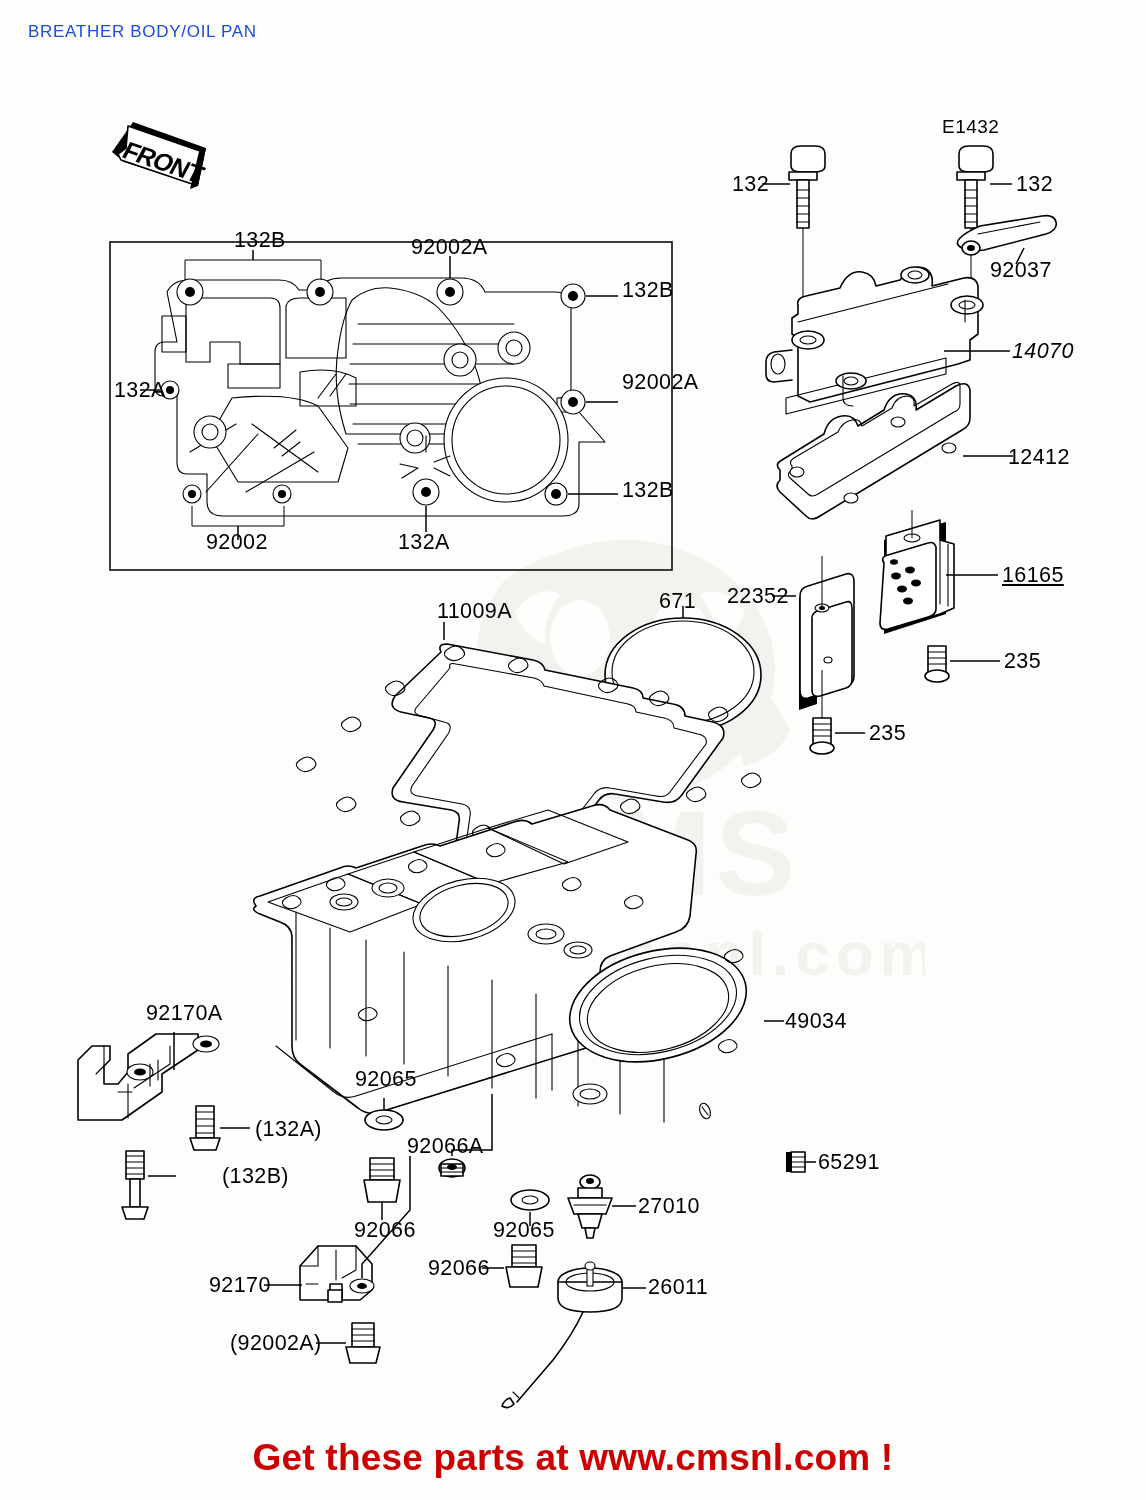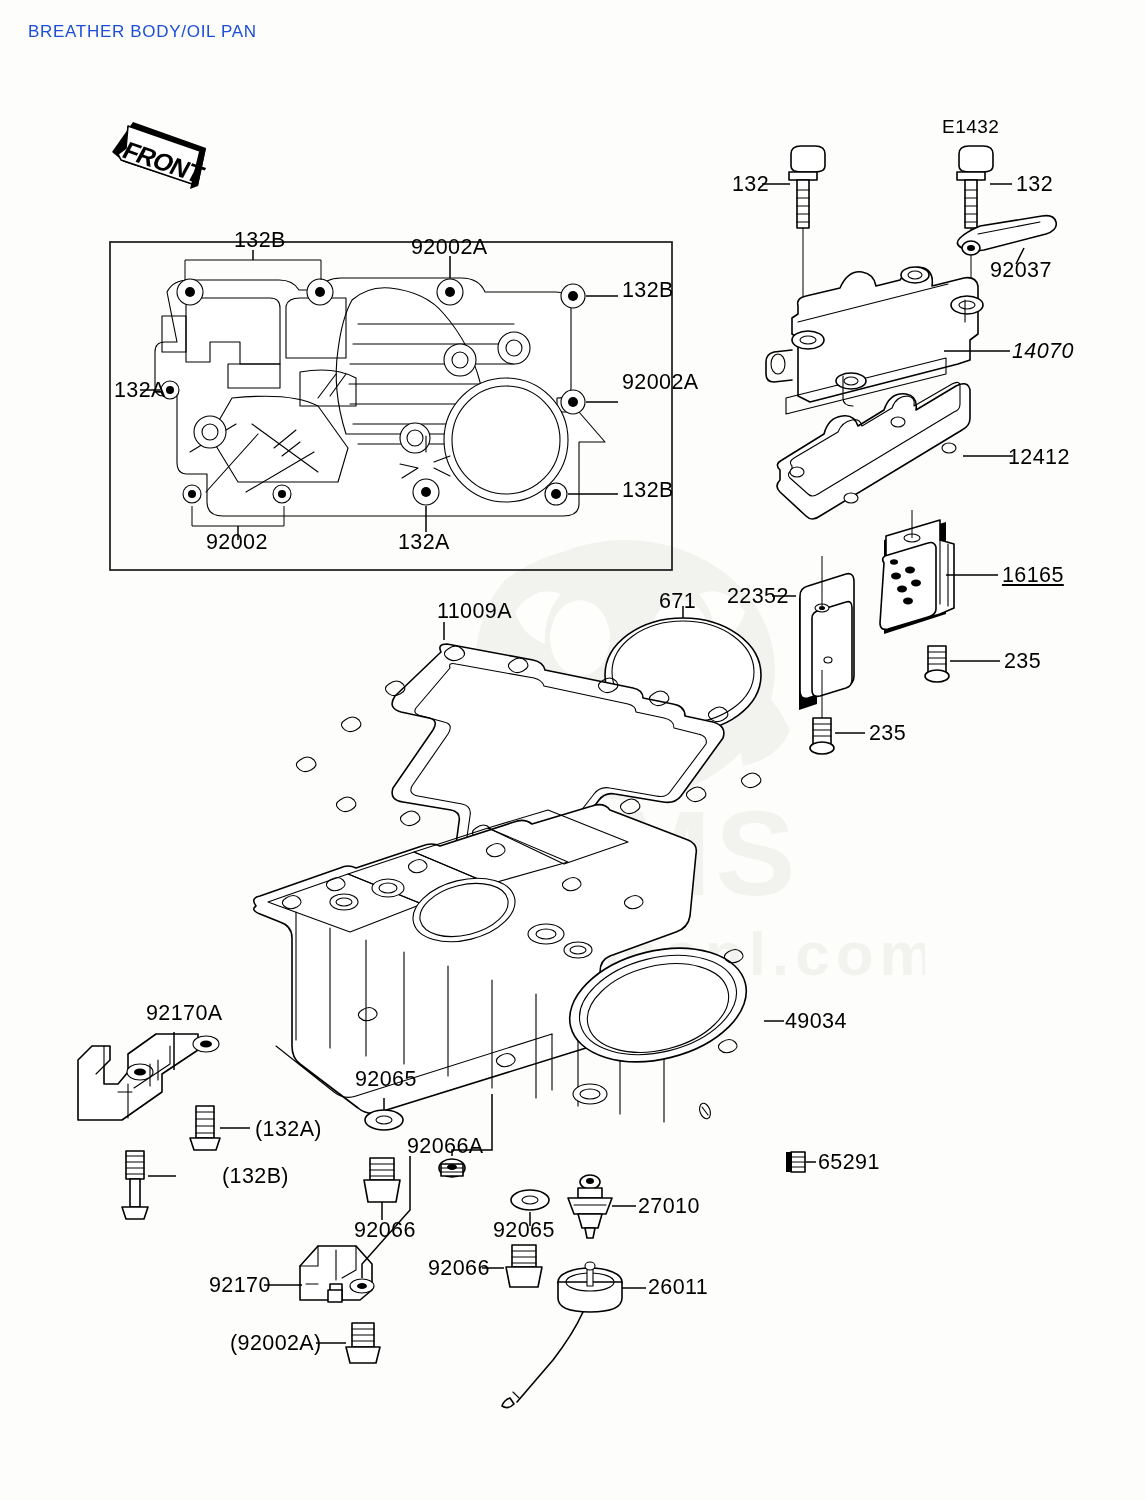--- a/index.html
+++ b/index.html
@@ -519,14 +519,15 @@
   <div class="lbl" style="left:407px;top:1134px;">92066A</div>
   <div class="lbl" style="left:354px;top:1218px;">92066</div>
   <div class="lbl" style="left:493px;top:1218px;">92065</div>
   <div class="lbl" style="left:638px;top:1194px;">27010</div>
   <div class="lbl" style="left:818px;top:1150px;">65291</div>
   <div class="lbl" style="left:209px;top:1273px;">92170</div>
   <div class="lbl" style="left:428px;top:1256px;">92066</div>
   <div class="lbl" style="left:648px;top:1275px;">26011</div>
   <div class="lbl" style="left:230px;top:1331px;">(92002A)</div>
 
+  <div id="footer">Get these parts at www.cmsnl.com !</div>
 
 </div>
 
 </body></html>

